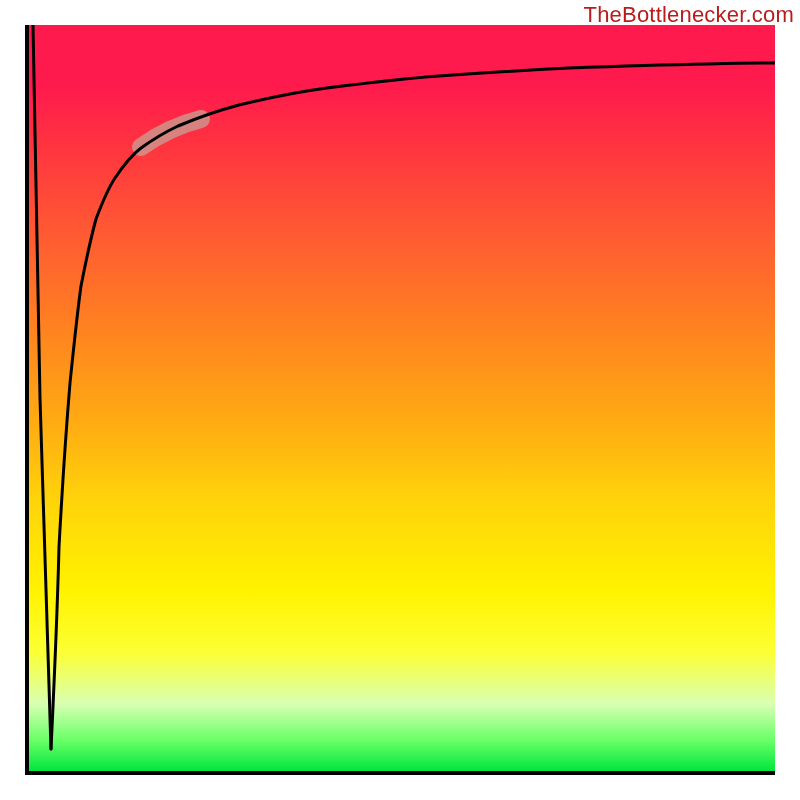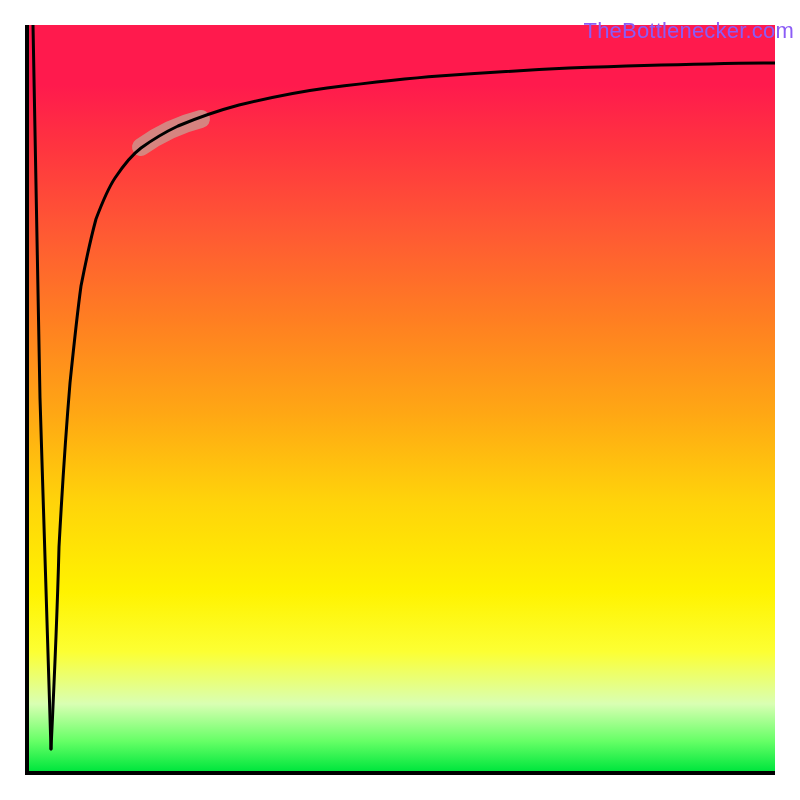--- a/index.html
+++ b/index.html
@@ -43,23 +43,23 @@
   .curve-svg {
     position: absolute;
     left: 0;
     top: 0;
     width: 100%;
     height: 100%;
     pointer-events: none;
   }
   .watermark {
     position: absolute;
-    top: 18px;
+    top: 2px;
     right: 6px;
-    color: #8b5cf6;
+    color: #b91c1c;
     font-size: 22px;
     letter-spacing: 0.2px;
   }
 </style>
 </head>
 <body>
 
 <div class="chart-container">
   <div class="plot-area">
     <svg class="curve-svg" viewBox="0 0 746 746" preserveAspectRatio="none">

